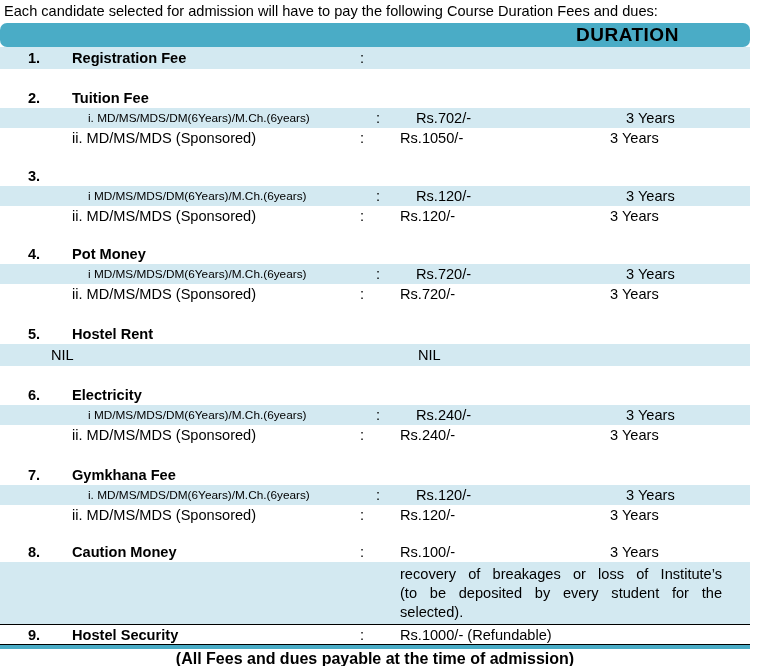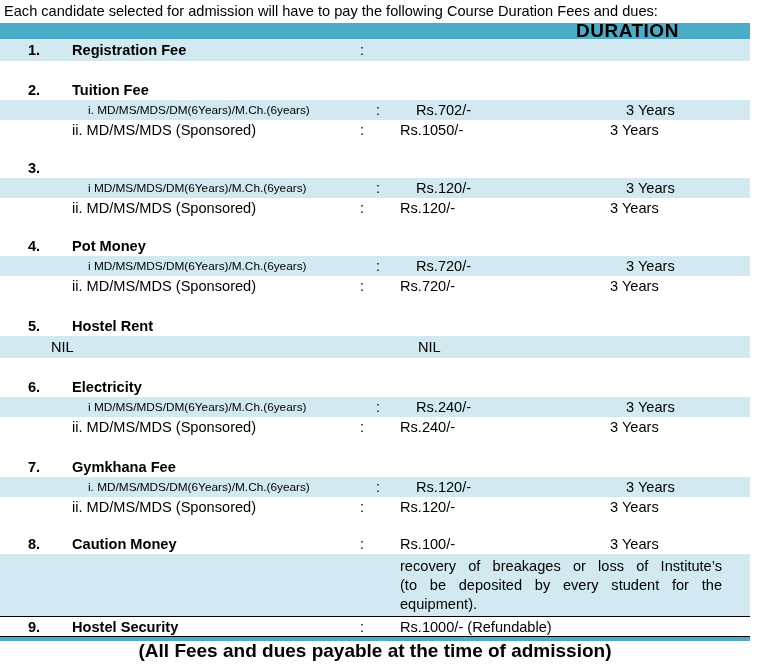--- a/index.html
+++ b/index.html
@@ -5,22 +5,22 @@
   html,body{margin:0;padding:0;}
   body{
     width:768px;height:666px;overflow:hidden;background:#ffffff;
     font-family:"Liberation Sans","DejaVu Sans",sans-serif;color:#000;
   }
   .title{
     margin:3px 0 0 4px;font-size:14.6px;line-height:16px;white-space:nowrap;
   }
   .doc-table{width:750px;}
   .bar{
-    margin-top:4px;height:16px;background:var(--teal,#4AACC6);
-    display:flex;align-items:center;
+    margin-top:4px;height:24px;background:var(--teal,#4AACC6);
+    display:flex;align-items:center;border-radius:7px;
   }
   .bar .dur-label{
     margin-left:576px;font-weight:bold;font-size:19px;letter-spacing:.5px;
   }
   .row{display:flex;align-items:center;height:20px;font-size:14.6px;}
   .h22{height:22px;}
   .blue{background:var(--highlight,#D3E9F1);}
   .c-num{margin-left:28px;width:44px;font-weight:bold;flex:0 0 auto;}
   .c-label{width:288px;flex:0 0 auto;}
   .c-colon{width:40px;flex:0 0 auto;}
@@ -35,21 +35,21 @@
   .note-text{margin-left:400px;width:322px;font-size:14.6px;line-height:19px;}
   .note-line{text-align:justify;text-align-last:justify;}
   .note-last{text-align:left;}
   .row-bordered{
     height:21px;box-sizing:border-box;
     border-top:1px solid #000;border-bottom:1px solid #000;
   }
   .teal-rule{width:750px;height:4px;background:var(--teal,#4AACC6);}
   .footer{
     margin-top:2px;width:750px;text-align:center;
-    font-weight:bold;font-size:19px;line-height:16px;
+    font-weight:bold;font-size:16px;line-height:16px;
   }
 </style>
 </head>
 <body>
 
 <div class="title">Each candidate selected for admission will have to pay the following Course Duration Fees and dues:</div>
 
 <div class="doc-table">
 
   <div class="bar">
@@ -171,21 +171,21 @@
     <span class="c-num">8.</span>
     <span class="c-label bold">Caution Money</span>
     <span class="c-colon">:</span>
     <span class="c-amount">Rs.100/-</span>
     <span class="c-dur">3 Years</span>
   </div>
   <div class="note-block blue">
     <div class="note-text">
       <div class="note-line">recovery of breakages or loss of Institute’s</div>
       <div class="note-line">(to be deposited by every student for the</div>
-      <div class="note-last">equipment).</div>
+      <div class="note-last">selected).</div>
     </div>
   </div>
 
   <div class="row row-bordered">
     <span class="c-num">9.</span>
     <span class="c-label bold">Hostel Security</span>
     <span class="c-colon">:</span>
     <span class="c-amount">Rs.1000/- (Refundable)</span>
     <span class="c-dur"></span>
   </div>

